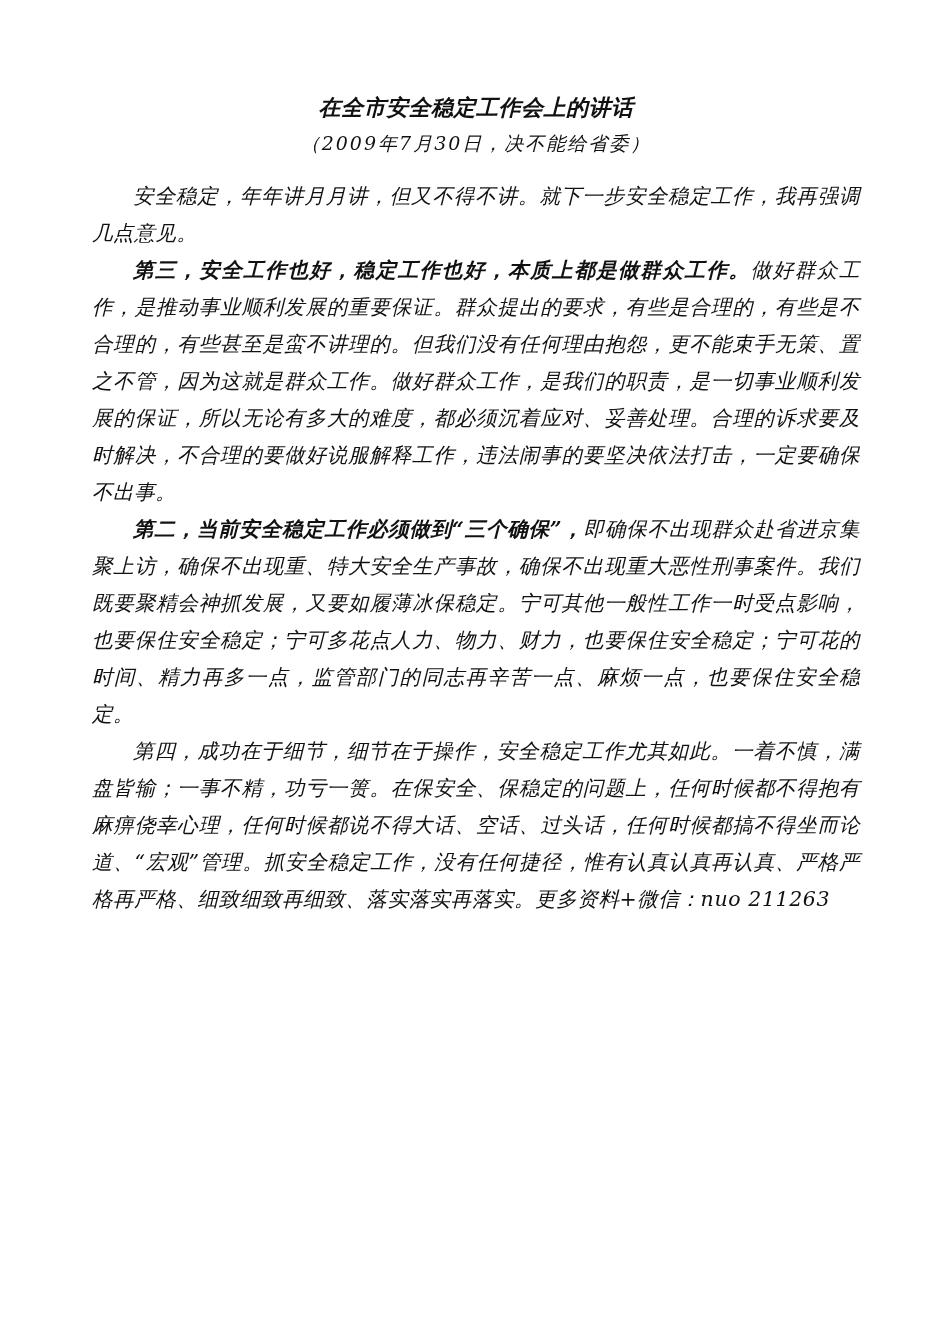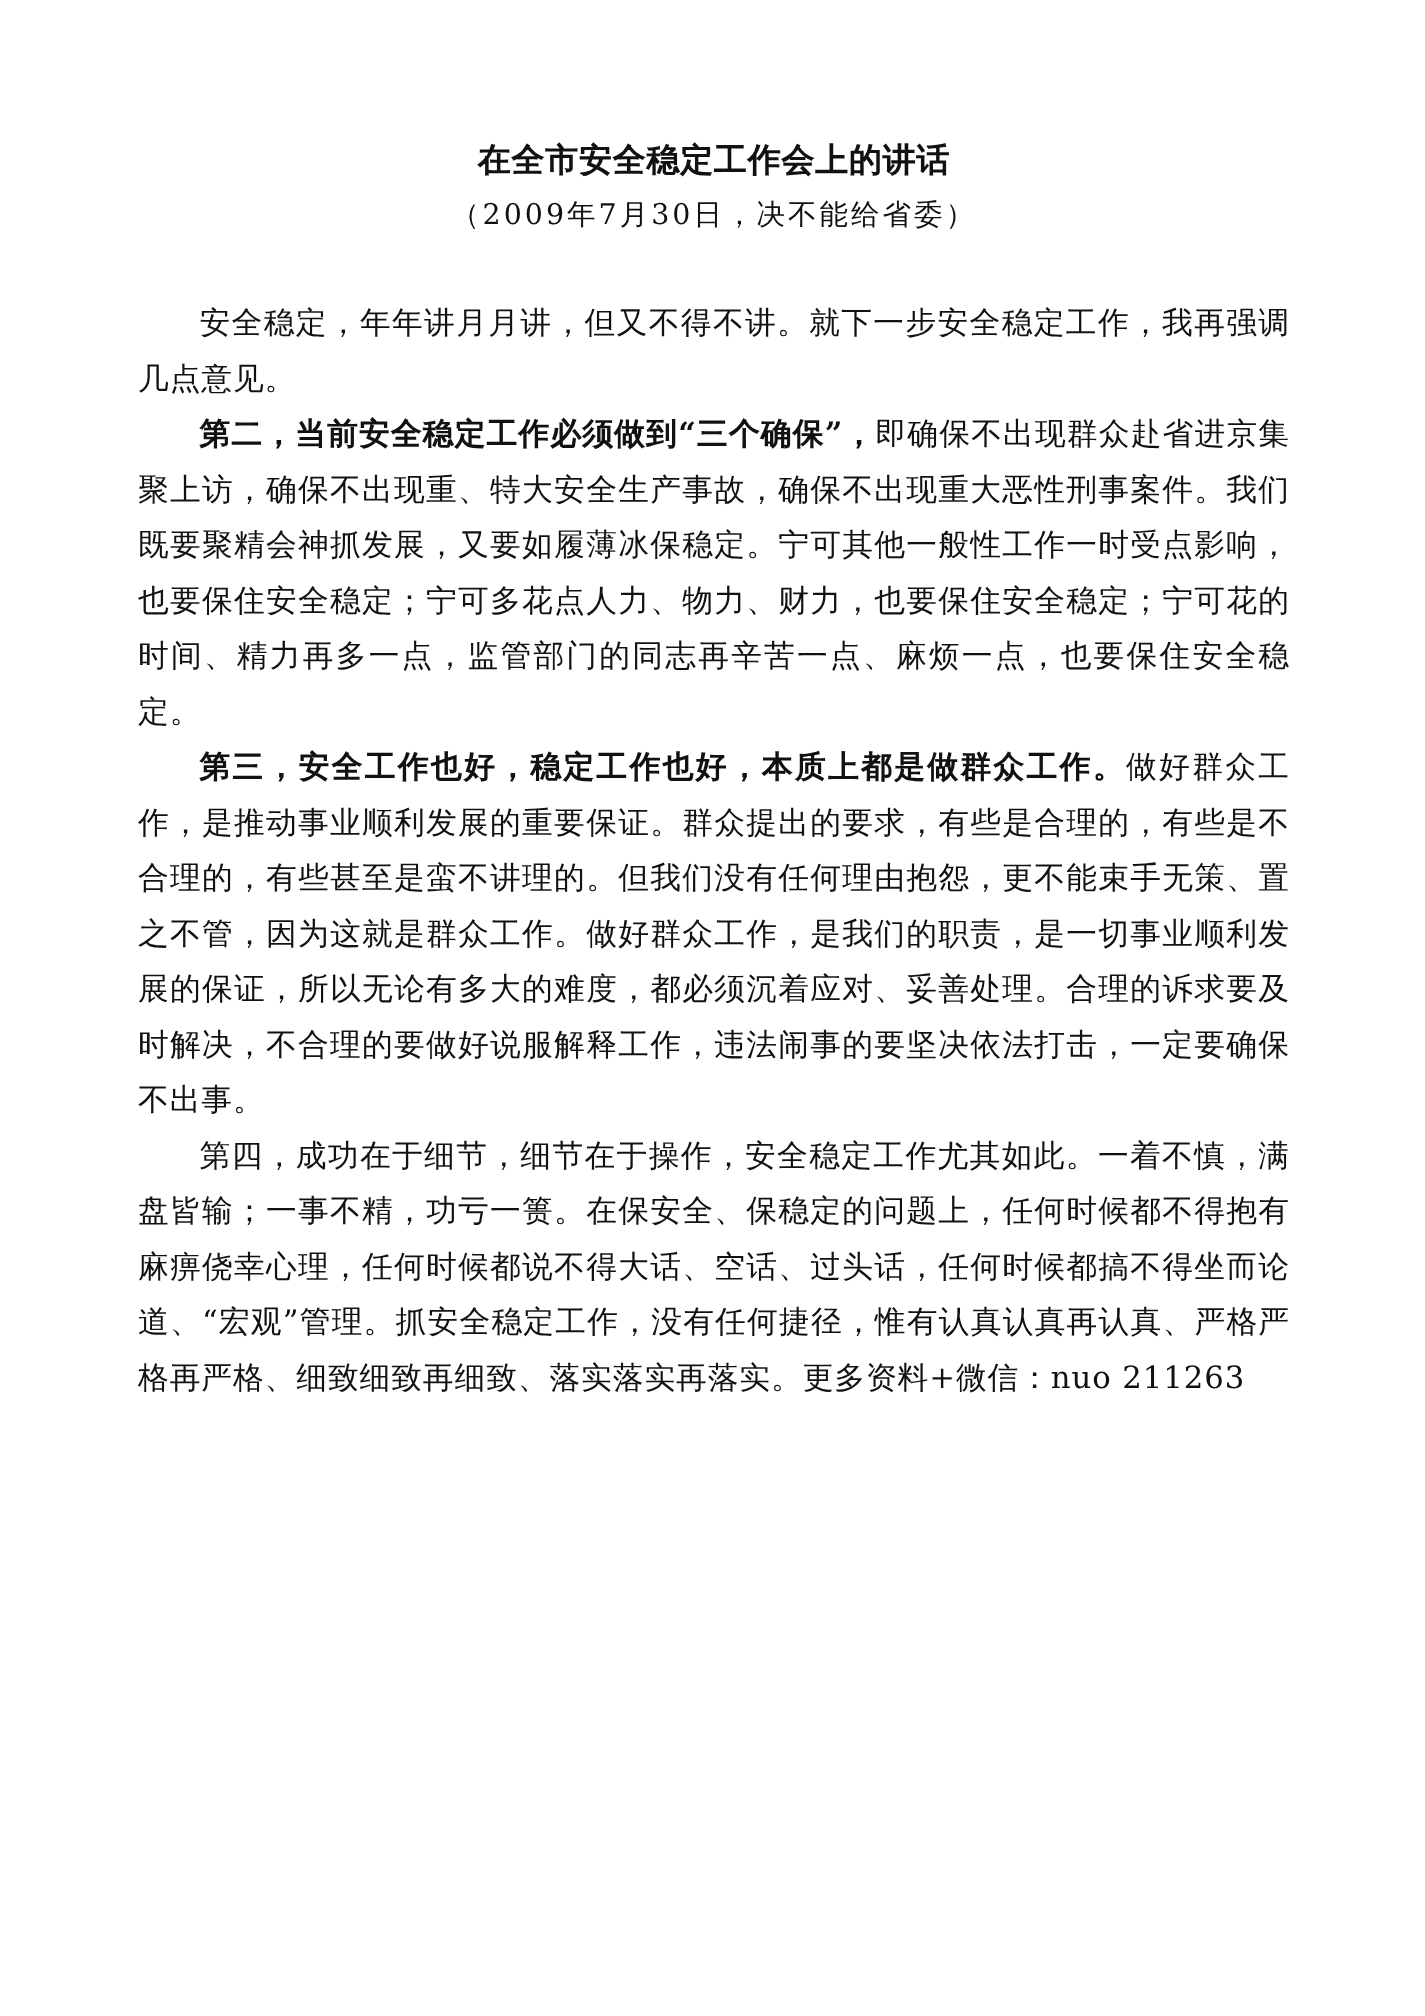--- a/index.html
+++ b/index.html
@@ -1,33 +1,33 @@
 <!DOCTYPE html>
 <html><head>
 <meta charset="utf-8">
 <style>
   html, body { margin: 0; padding: 0; background: #ffffff; }
   body { width: 950px; height: 1344px; overflow: hidden; position: relative;
          font-family: "DejaVu Serif", "Liberation Serif", serif; color: #111; }
-  .page { position: absolute; left: 92px; top: 92px; width: 768px; }
+  .page { position: absolute; left: 92px; top: 92px; width: 768px; font-style: italic; }
   .title { text-align: center; font-weight: bold; font-size: 22px; line-height: 30px;
            margin: 0; letter-spacing: 0.5px; }
   .subtitle { text-align: center; font-size: 19px; line-height: 30px; margin: 6px 0 0 0;
               letter-spacing: 2px; }
-  .body { margin-top: 39px; }
+  .body { margin-top: 20px; }
   .para { font-size: 20.5px; line-height: 37px; margin: 0; text-indent: 2em;
           text-align: justify; letter-spacing: 0.6px; }
   .para b { font-weight: bold; }
 </style>
 </head>
 <body>
 
 <div class="page">
   <h1 class="title">在全市安全稳定工作会上的讲话</h1>
   <p class="subtitle">（2009年7月30日，决不能给省委）</p>
 
   <div class="body">
     <p class="para"><b></b><span>安全稳定，年年讲月月讲，但又不得不讲。就下一步安全稳定工作，我再强调几点意见。</span></p>
+    <p class="para"><b>第三，安全工作也好，稳定工作也好，本质上都是做群众工作。</b><span>做好群众工作，是推动事业顺利发展的重要保证。群众提出的要求，有些是合理的，有些是不合理的，有些甚至是蛮不讲理的。但我们没有任何理由抱怨，更不能束手无策、置之不管，因为这就是群众工作。做好群众工作，是我们的职责，是一切事业顺利发展的保证，所以无论有多大的难度，都必须沉着应对、妥善处理。合理的诉求要及时解决，不合理的要做好说服解释工作，违法闹事的要坚决依法打击，一定要确保不出事。</span></p>
     <p class="para"><b>第二，当前安全稳定工作必须做到“三个确保”，</b><span>即确保不出现群众赴省进京集聚上访，确保不出现重、特大安全生产事故，确保不出现重大恶性刑事案件。我们既要聚精会神抓发展，又要如履薄冰保稳定。宁可其他一般性工作一时受点影响，也要保住安全稳定；宁可多花点人力、物力、财力，也要保住安全稳定；宁可花的时间、精力再多一点，监管部门的同志再辛苦一点、麻烦一点，也要保住安全稳定。</span></p>
-    <p class="para"><b>第三，安全工作也好，稳定工作也好，本质上都是做群众工作。</b><span>做好群众工作，是推动事业顺利发展的重要保证。群众提出的要求，有些是合理的，有些是不合理的，有些甚至是蛮不讲理的。但我们没有任何理由抱怨，更不能束手无策、置之不管，因为这就是群众工作。做好群众工作，是我们的职责，是一切事业顺利发展的保证，所以无论有多大的难度，都必须沉着应对、妥善处理。合理的诉求要及时解决，不合理的要做好说服解释工作，违法闹事的要坚决依法打击，一定要确保不出事。</span></p>
     <p class="para"><b></b><span>第四，成功在于细节，细节在于操作，安全稳定工作尤其如此。一着不慎，满盘皆输；一事不精，功亏一篑。在保安全、保稳定的问题上，任何时候都不得抱有麻痹侥幸心理，任何时候都说不得大话、空话、过头话，任何时候都搞不得坐而论道、“宏观”管理。抓安全稳定工作，没有任何捷径，惟有认真认真再认真、严格严格再严格、细致细致再细致、落实落实再落实。更多资料+微信：nuo 211263</span></p>
   </div>
 </div>
 
 </body></html>

